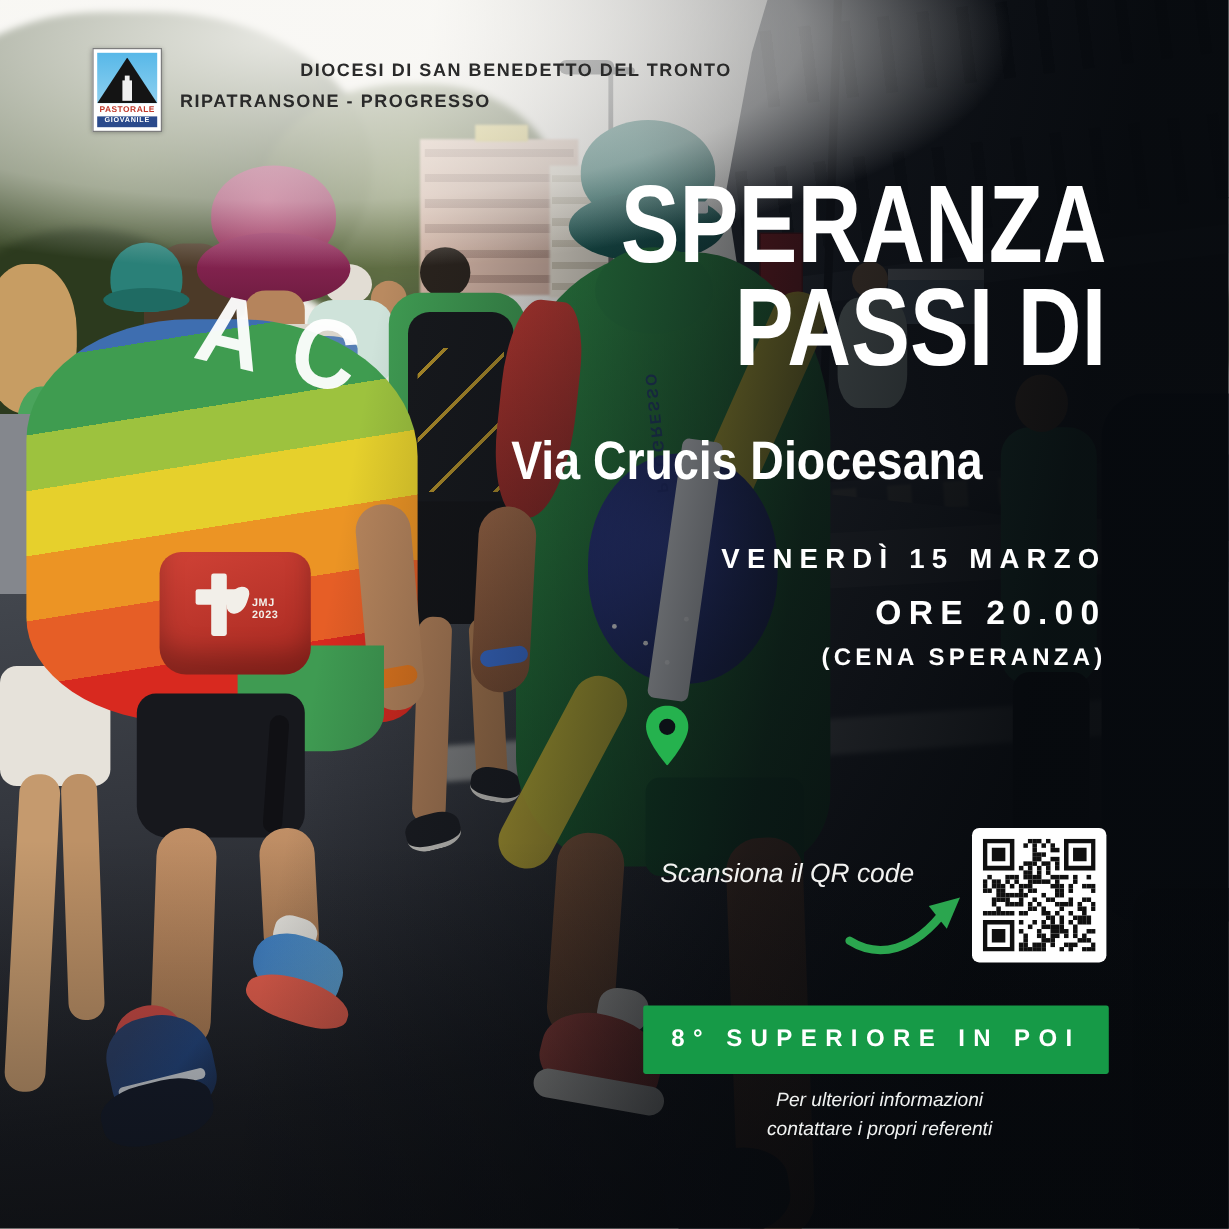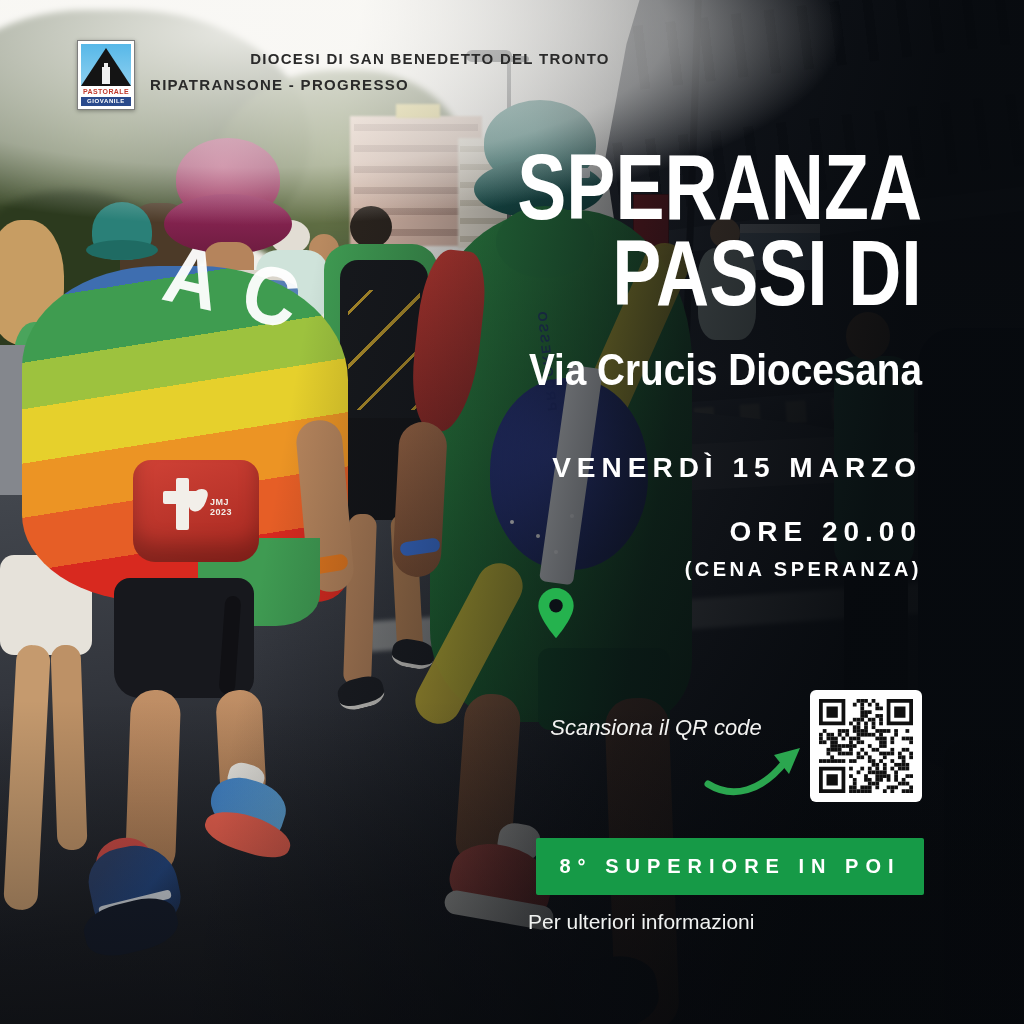--- a/index.html
+++ b/index.html
@@ -146,44 +146,44 @@
   .logo-spire{left:23px;bottom:17px;width:4px;height:6px;background:#f0f0f0;}
   .logo-t1{left:3px;top:46px;width:50px;height:10px;color:#c0392b;font-size:7px;font-weight:700;text-align:center;letter-spacing:.4px;line-height:10px;}
   .logo-t2{left:3px;top:56px;width:50px;height:9px;background:#2a4a8c;color:#fff;font-size:6px;font-weight:700;text-align:center;letter-spacing:.6px;line-height:9px;}
   .orgtext{left:150px;top:50px;width:560px;color:#2a2a2a;font-weight:700;}
   .org1{position:static;display:block;font-size:15px;letter-spacing:1.3px;text-align:center;}
   .org2{position:static;display:block;font-size:15px;letter-spacing:1.3px;margin-top:9px;}
 
   .titleblock{right:102px;top:144px;width:560px;text-align:right;color:#fff;}
   .titleline{position:static;display:block;}
   .titleline span{position:static;display:inline-block;font-size:92px;font-weight:700;line-height:.94;letter-spacing:0;transform:scaleX(.8);transform-origin:right center;white-space:nowrap;}
-  .subtitle{right:102px;top:344px;width:560px;text-align:right;color:#fff;}
+  .subtitle{right:102px;top:358px;width:560px;text-align:left;color:#fff;}
   .subtitle span{position:static;display:inline-block;font-size:45px;font-weight:700;transform:scaleX(.86);transform-origin:right center;white-space:nowrap;}
 
   .datetime{right:102px;top:452px;width:560px;text-align:right;color:#fff;font-weight:700;}
-  .dt1{position:static;display:block;font-size:28px;letter-spacing:6px;}
-  .dt2{position:static;display:block;font-size:28px;letter-spacing:6px;margin-top:32px;}
+  .dt1{position:static;display:block;font-size:23px;letter-spacing:6px;}
+  .dt2{position:static;display:block;font-size:28px;letter-spacing:6px;margin-top:16px;}
   .dt3{position:static;display:block;font-size:20px;letter-spacing:3.5px;margin-top:10px;}
 
   .pin{left:538px;top:588px;width:36px;height:50px;}
   .venue{right:102px;top:590px;width:400px;text-align:right;color:#fff;font-weight:700;}
   .ven1{position:static;display:block;font-size:23px;letter-spacing:3.2px;}
   .ven2{position:static;display:block;font-size:23px;letter-spacing:3.2px;margin-top:11px;}
 
   .qrcaption{left:538px;top:712px;width:236px;text-align:center;color:#f2f2f0;font-style:italic;font-size:22px;line-height:1.45;}
   .qc{position:static;display:block;}
   .arrow{left:702px;top:742px;width:104px;height:58px;}
   .qr{left:810px;top:690px;width:112px;height:112px;background:#fff;border-radius:6px;padding:9px;}
   .qr svg{position:static;display:block;width:94px;height:94px;}
 
   .banner{left:536px;top:838px;width:388px;height:57px;background:var(--banner-green,#169a47);border-radius:2px;
     display:flex;flex-direction:column;align-items:center;justify-content:center;position:absolute;}
   .banner div{position:static;color:#fff;font-weight:700;font-size:20px;letter-spacing:7px;line-height:1.32;white-space:nowrap;}
 
-  .footer{left:528px;top:906px;width:410px;color:#f0f2f1;font-size:21px;line-height:1.5;}
+  .footer{left:528px;top:906px;width:410px;text-align:center;color:#f0f2f1;font-style:italic;font-size:16px;line-height:1.5;}
   .ft{position:static;display:block;}
 </style>
 </head>
 <body>
 
 <div class="poster">
 
   <div class="photo">
     <div class="sky"></div>
     <div class="trees1"></div>
@@ -569,16 +569,17 @@
         </g>
       </svg>
     </div>
 
     <div class="banner">
       <div>8° SUPERIORE IN POI</div>
     </div>
 
     <div class="footer">
       <span class="ft">Per ulteriori informazioni</span>
+      <span class="ft">contattare i propri referenti</span>
     </div>
 
   </div>
 </div>
 
 </body></html>

